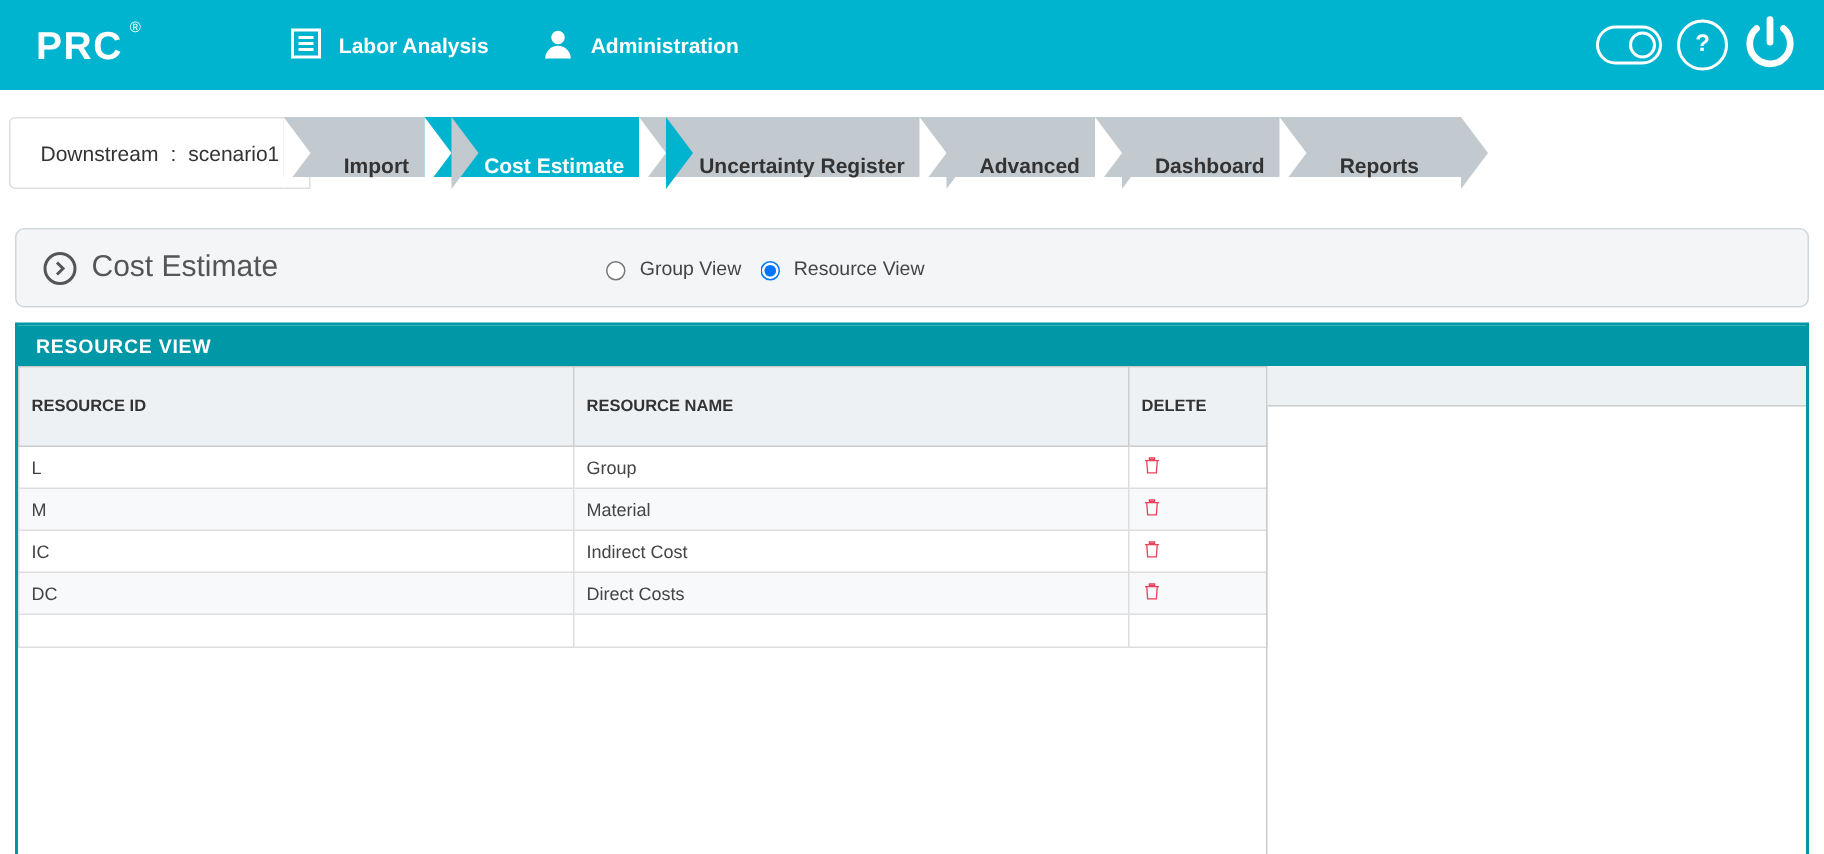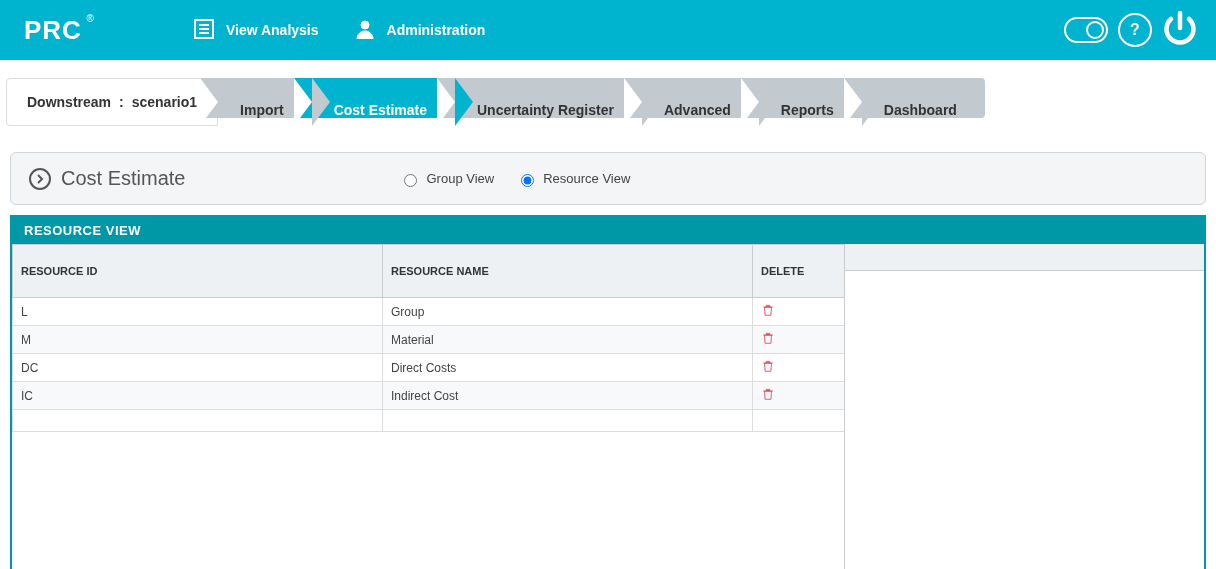--- a/index.html
+++ b/index.html
@@ -36,21 +36,21 @@
   .header-right{margin-left:auto;display:flex;align-items:center;gap:10px;}
   .circ{width:34px;height:34px;border:2px solid #fff;border-radius:50%;display:flex;align-items:center;justify-content:center;color:#fff;font-weight:700;}
   .toggle-inner{width:18px;height:18px;border:2px solid #fff;border-radius:50%;margin-left:6px;}
   .toggle{width:44px;height:26px;border:2px solid #fff;border-radius:14px;display:flex;align-items:center;padding:0 2px;justify-content:flex-end;}
   .power svg{width:36px;height:36px;}
 
   
   .steps{display:flex;margin:18px 6px 0 6px;height:48px;}
   .crumb{
     background:#fff;border:1px solid #ddd;display:flex;align-items:center;
-    padding:0 20px;font-size:14px;font-weight:700;color:#333;height:48px;
+    padding:0 20px;font-size:14px;font-weight:400;color:#333;height:48px;
     border-radius:4px 0 0 4px;
   }
   .step{
     position:relative;background:var(--grey-step);color:#333;font-size:14px;font-weight:700;
     display:flex;align-items:flex-end;padding:0 28px 0 40px;height:40px;margin-left:-18px;
   }
   .step:first-of-type{margin-left:0;}
   .step::before{
     content:"";position:absolute;left:0;top:0;border-top:24px solid transparent;
     border-bottom:24px solid transparent;border-left:18px solid #fff;
@@ -66,21 +66,21 @@
   .step.last::after{display:none;}
 
   
   .panel{
     margin:26px 10px 0 10px;background:var(--panel-bg);border:1px solid var(--grey-border);
     border-radius:6px;padding:14px 18px;display:flex;align-items:center;gap:14px;
   }
   .panel-title{font-size:20px;font-weight:400;color:#555;display:flex;align-items:center;gap:10px;}
   .panel-title .chev{width:22px;height:22px;border:2px solid #555;border-radius:50%;display:flex;align-items:center;justify-content:center;}
   .panel-title .chev svg{width:10px;height:10px;}
-  .view-opts{margin-left:200px;display:flex;align-items:center;gap:22px;font-size:13px;}
+  .view-opts{margin-left:200px;display:flex;align-items:center;gap:8px;font-size:13px;}
   .view-opts label{display:flex;align-items:center;gap:6px;}
 
   
   .card{margin:10px 10px 0 10px;border:2px solid var(--teal-bar);}
   .card-title{background:var(--teal-bar);color:#fff;padding:6px 12px;font-size:13px;font-weight:600;letter-spacing:0.5px;}
   .grid{border-collapse:collapse;width:100%;table-layout:fixed;}
   .grid th{background:var(--pale);text-align:left;font-size:11px;font-weight:700;padding:20px 8px;border:1px solid #ccc;color:#333;}
   .grid td{font-size:12px;padding:5px 8px;border:1px solid #ddd;background:#fff;}
   .grid tr:nth-child(odd) td{background:#F7F9FA;}
   .grid tr.blank td{height:22px;}
@@ -104,21 +104,21 @@
   <div class="header-menu">
     <div class="h-item">
       <span>
         <svg viewBox="0 0 24 24">
             <rect x="3" y="3" width="18" height="18" fill="none" stroke="#fff" stroke-width="2"></rect>
             <line x1="7" y1="8" x2="17" y2="8" stroke="#fff" stroke-width="2"></line>
             <line x1="7" y1="12" x2="17" y2="12" stroke="#fff" stroke-width="2"></line>
             <line x1="7" y1="16" x2="17" y2="16" stroke="#fff" stroke-width="2"></line>
           </svg>
       </span>
-      <span>View Analysis</span>
+      <span>Labor Analysis</span>
     </div>
     <div class="h-item">
       <span>
         <svg viewBox="0 0 24 24">
             <circle cx="12" cy="8" r="4" fill="#fff"></circle>
             <path d="M4 22c0-4.4 3.6-8 8-8s8 3.6 8 8" fill="#fff"></path>
           </svg>
       </span>
       <span>Administration</span>
     </div>
@@ -148,25 +148,25 @@
     </div>
   <div class="step active">
       <span>Cost Estimate</span>
     </div>
   <div class="step">
       <span>Uncertainty Register</span>
     </div>
   <div class="step">
       <span>Advanced</span>
     </div>
+  <div class="step last">
+      <span>Dashboard</span>
+    </div>
   <div class="step">
       <span>Reports</span>
-    </div>
-  <div class="step last">
-      <span>Dashboard</span>
     </div>
 </div>
 
 <div class="panel">
   <div class="panel-title">
     <span class="chev">
       <svg viewBox="0 0 10 10">
           <path d="M3 1l4 4-4 4" stroke="#555" stroke-width="2" fill="none"></path>
         </svg>
     </span>
@@ -208,29 +208,29 @@
                   </svg></span></td>
         </tr>
         <tr>
           <td>M</td>
           <td>Material</td>
           <td><span class="del-ic"><svg viewBox="0 0 24 24">
                     <path d="M6 7h12l-1 14H7L6 7zm3-3h6v2H9V4zm-5 3h16" stroke="#E7415C" stroke-width="1.5" fill="none"></path>
                   </svg></span></td>
         </tr>
         <tr>
+          <td>IC</td>
+          <td>Indirect Cost</td>
+          <td><span class="del-ic"><svg viewBox="0 0 24 24">
+                    <path d="M6 7h12l-1 14H7L6 7zm3-3h6v2H9V4zm-5 3h16" stroke="#E7415C" stroke-width="1.5" fill="none"></path>
+                  </svg></span></td>
+        </tr>
+        <tr>
           <td>DC</td>
           <td>Direct Costs</td>
-          <td><span class="del-ic"><svg viewBox="0 0 24 24">
-                    <path d="M6 7h12l-1 14H7L6 7zm3-3h6v2H9V4zm-5 3h16" stroke="#E7415C" stroke-width="1.5" fill="none"></path>
-                  </svg></span></td>
-        </tr>
-        <tr>
-          <td>IC</td>
-          <td>Indirect Cost</td>
           <td><span class="del-ic"><svg viewBox="0 0 24 24">
                     <path d="M6 7h12l-1 14H7L6 7zm3-3h6v2H9V4zm-5 3h16" stroke="#E7415C" stroke-width="1.5" fill="none"></path>
                   </svg></span></td>
         </tr>
         <tr class="blank">
               <td></td>
               <td></td>
               <td></td>
             </tr>
       </tbody>

